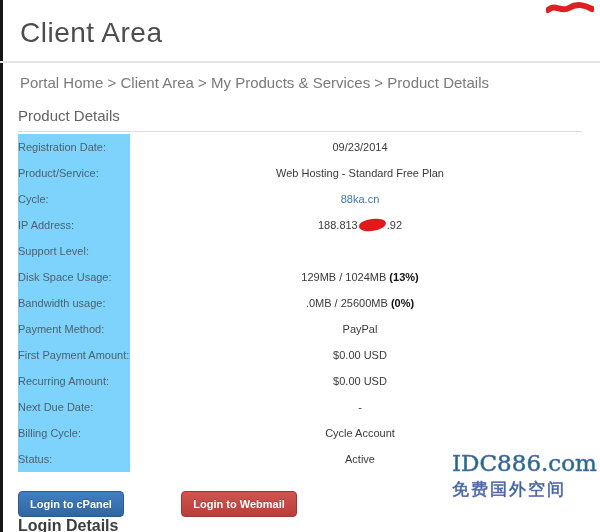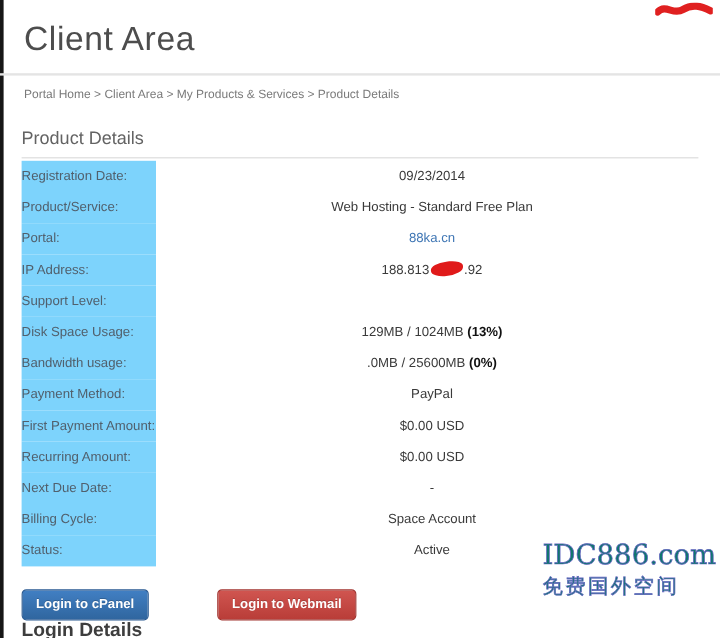--- a/index.html
+++ b/index.html
@@ -8,21 +8,21 @@
     background:#ffffff;
     font-family:"Liberation Sans","DejaVu Sans",sans-serif;
     -webkit-font-smoothing:antialiased;
   }
   .left-edge{position:absolute;left:0;top:0;width:3px;height:532px;background:#161616;}
   .page-title{
     position:absolute;left:20px;top:16px;font-size:28px;line-height:34px;
     font-weight:400;color:#4d4d4d;letter-spacing:0.5px;
   }
   .top-divider{position:absolute;left:0;right:0;top:61px;height:2px;background:#e4e4e4;}
-  .breadcrumb{position:absolute;left:20px;top:74px;font-size:10px;color:#7a7a7a;}
+  .breadcrumb{position:absolute;left:20px;top:74px;font-size:15px;color:#7a7a7a;}
   .breadcrumb span{margin:0;}
   .section-title{
     position:absolute;left:18px;top:107px;width:564px;
     font-size:15px;color:#636363;font-weight:400;
     padding-bottom:7px;border-bottom:1px solid #dcdcdc;
   }
   .details-table{position:absolute;left:18px;top:134px;width:564px;}
   .row{display:flex;height:26px;line-height:26px;font-size:11px;}
   .lab{
     width:112px;flex:0 0 112px;background:#7dd3fc;color:#51606d;
@@ -74,21 +74,21 @@
 <div class="details-table">
     <div class="row">
       <div class="lab">Registration Date:</div>
       <div class="val"><span>09/23/2014</span></div>
     </div>
     <div class="row">
       <div class="lab">Product/Service:</div>
       <div class="val"><span>Web Hosting - Standard Free Plan</span></div>
     </div>
     <div class="row">
-      <div class="lab">Portal:</div>
+      <div class="lab">Cycle:</div>
       <div class="val"><a class="link" href="#">88ka.cn</a></div>
     </div>
     <div class="row">
       <div class="lab">IP Address:</div>
       <div class="val"><span>188.813</span><span class="redact"></span><span>.92</span></div>
     </div>
     <div class="row">
       <div class="lab">Support Level:</div>
     </div>
     <div class="row">
@@ -110,21 +110,21 @@
     <div class="row">
       <div class="lab">Recurring Amount:</div>
       <div class="val"><span>$0.00 USD</span></div>
     </div>
     <div class="row">
       <div class="lab">Next Due Date:</div>
       <div class="val"><span>-</span></div>
     </div>
     <div class="row">
       <div class="lab">Billing Cycle:</div>
-      <div class="val"><span>Space Account</span></div>
+      <div class="val"><span>Cycle Account</span></div>
     </div>
     <div class="row">
       <div class="lab">Status:</div>
       <div class="val"><span>Active</span></div>
     </div>
   </div>
 
 <div class="btn-row">
   <span class="btn btn-cpanel">Login to cPanel</span>
   <span class="btn btn-webmail">Login to Webmail</span>

